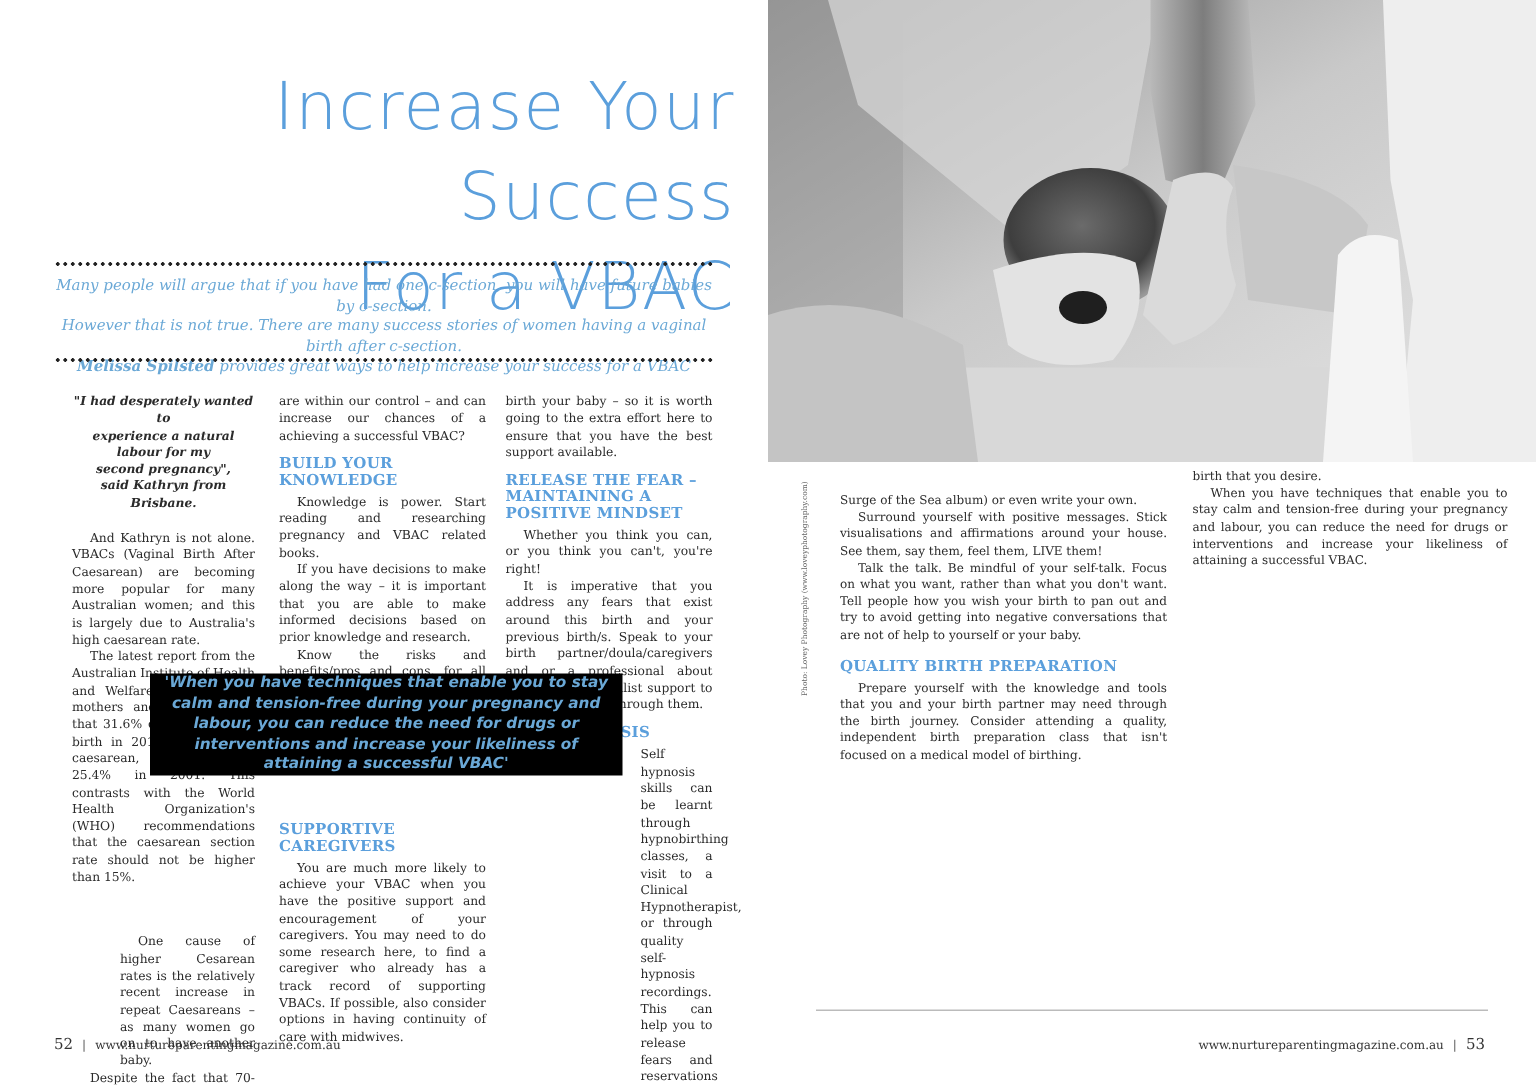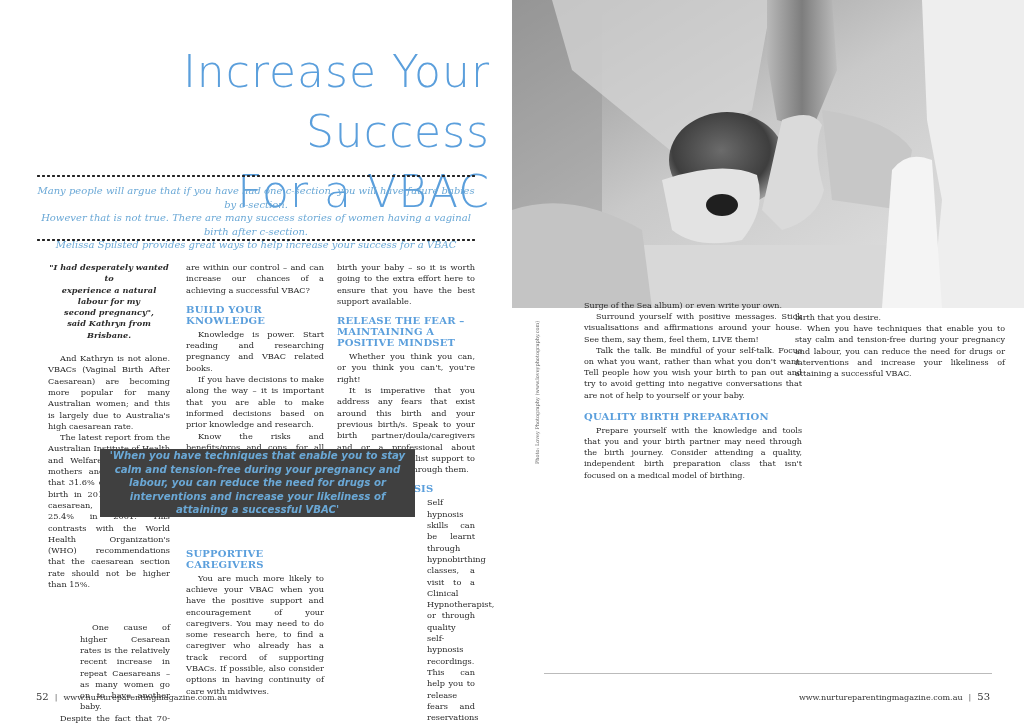--- a/index.html
+++ b/index.html
@@ -21,21 +21,21 @@
     background-image: radial-gradient(circle, #222 1.1px, transparent 1.3px);
     background-size: 5px 4px; background-repeat: repeat-x;
   }
   .dots.top { top: 174px; }
   .dots.bottom { top: 238px; }
   .standfirst {
     position: absolute; left: 36px; width: 440px; top: 184px;
     text-align: center; color: #6aa8d6; font-style: italic;
     font-size: 10px; line-height: 13.5px;
   }
-  .standfirst b { font-weight: normal; text-align: center; }
+  .standfirst b { font-weight: bold; text-align: center; }
 
   .col {
     position: absolute; font-size: 8.2px; line-height: 11.3px; text-align: justify;
     color: #2b2b2b;
   }
   .col p { text-indent: 12px; }
   .col p.noindent { text-indent: 0; }
   .col h3 {
     color: #5b9fdc; font-size: 10px; line-height: 11px; font-weight: bold;
     text-transform: uppercase; margin: 8px 0 3px; text-align: left; letter-spacing: 0.2px;
@@ -46,39 +46,39 @@
 
   .quote-lead {
     text-align: center; font-style: italic; font-weight: bold; font-size: 8.2px; line-height: 11.3px;
     margin-bottom: 12px;
   }
 
   .pullquote {
     position: absolute; left: 100px; top: 449px; width: 315px;
     color: #6aa8d6; font-family: "DejaVu Sans", "Liberation Sans", sans-serif;
     font-style: italic; font-weight: bold; font-size: 10.2px; line-height: 13.5px;
-    text-align: center; background: #404040; padding: 0 2px; z-index: 3;
+    text-align: center; background: #000000; padding: 0 2px; z-index: 3;
   }
 
   .footer { position: absolute; top: 691px; font-size: 8px; color: #333; }
   .footer-left { left: 36px; }
   .footer-right { right: 34px; }
   .footer .sep { margin: 0 6px; color: #555; }
   .pagenum { font-size: 10px; }
 
   .photo {
     position: absolute; left: 0; top: 0; width: 512px; height: 308px; overflow: hidden;
     background: #cfcfcf;
   }
   .credit {
     position: absolute; left: 530px; top: 312px; width: 14px; height: 160px;
     font-size: 5px; color: #666; writing-mode: vertical-rl; transform: rotate(180deg);
     text-align: center; line-height: 14px;
   }
-  .rc1 { left: 560px; top: 300px; width: 218px; font-size: 8px; line-height: 11.2px; margin-left: 24px; }
+  .rc1 { left: 560px; top: 328px; width: 218px; font-size: 8px; line-height: 11.2px; }
   .rc2 { left: 795px; top: 312px; width: 210px; font-size: 8px; line-height: 11.2px; }
   .rc1 h3 { margin-top: 10px; }
 
   .footer-rule {
     position: absolute; left: 544px; width: 448px; top: 673px; height: 1px; background: #bbb;
   }
 </style>
 </head>
 <body>
 

